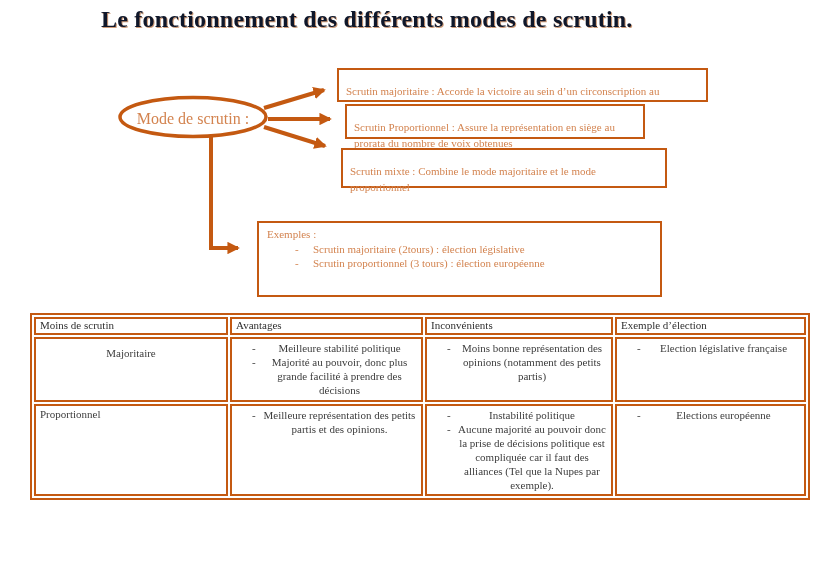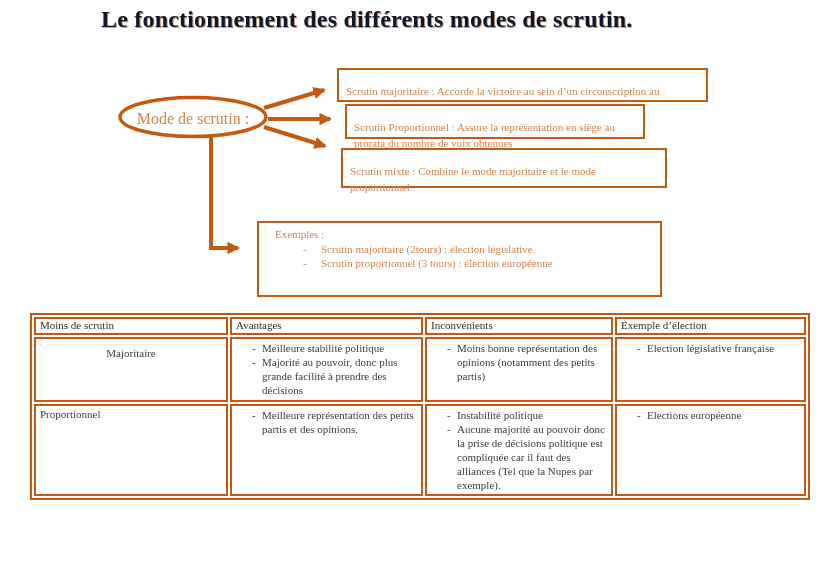--- a/index.html
+++ b/index.html
@@ -55,21 +55,21 @@
 
   .obox-exemples {
     position: absolute;
     left: 257px; top: 221px;
     width: 405px; height: 76px;
     border: 2px solid #c45911;
     background: #ffffff;
     color: #d3834f;
     font-size: 11px;
     line-height: 1.32;
-    padding: 4px 16px;
+    padding: 4px 8px;
   }
   .obox-exemples .ex-item {
     position: relative;
     padding-left: 46px;
   }
   .obox-exemples .ex-item::before {
     content: "-";
     position: absolute;
     left: 28px;
   }
@@ -104,20 +104,21 @@
   .scrutin-table tr.row-2 td { height: 73px; }
 
   .cell-mode { padding: 2px 4px; }
   .cell-mode.centered { text-align: center; padding-top: 8px; }
 
   .cell-list { padding: 2px 4px 2px 0; }
   .li {
     position: relative;
     padding-left: 30px;
     line-height: 1.28;
+    text-align: center;
   }
   .li::before {
     content: "-";
     position: absolute;
     left: 20px;
   }
 </style>
 </head>
 <body>
 

